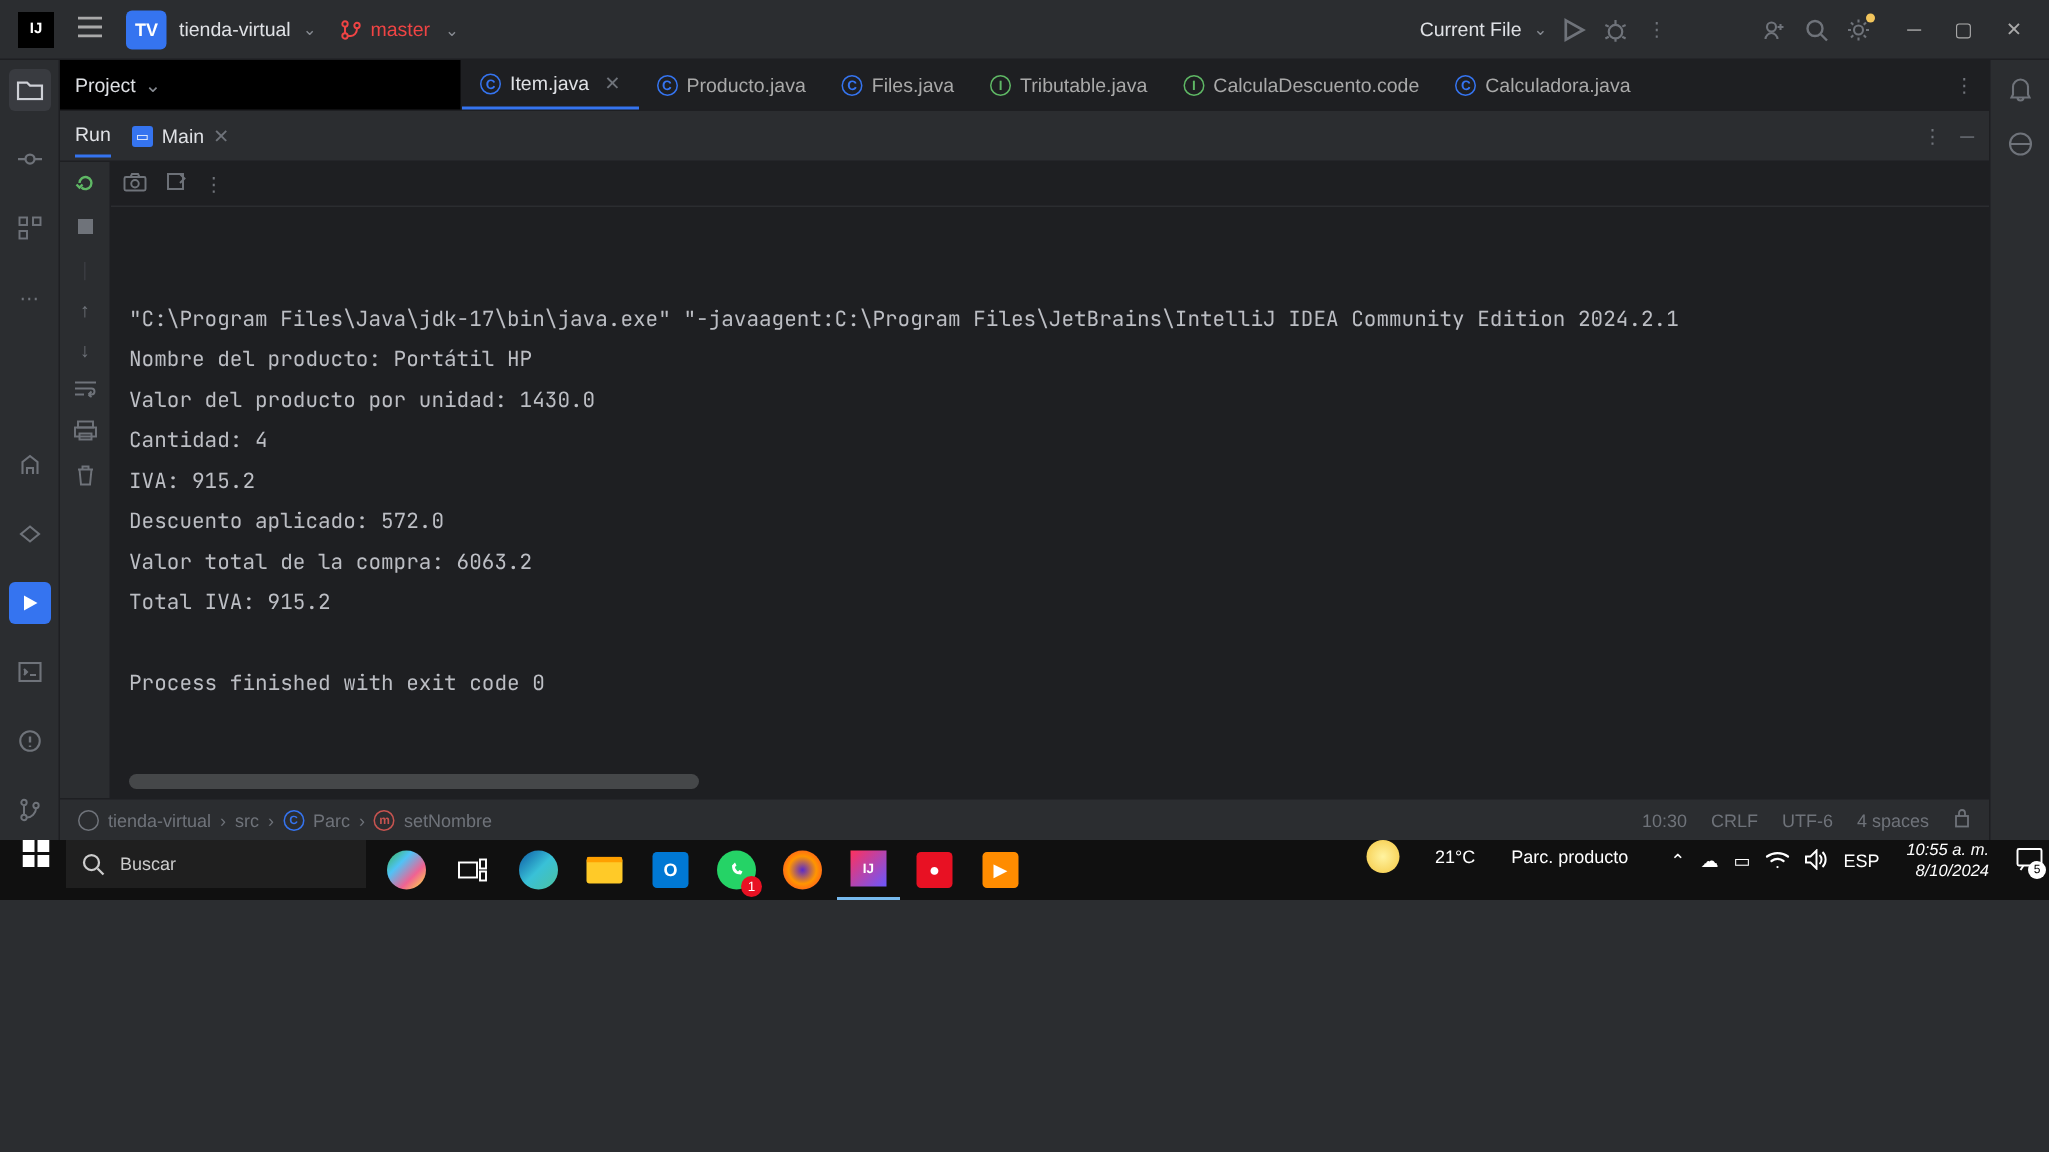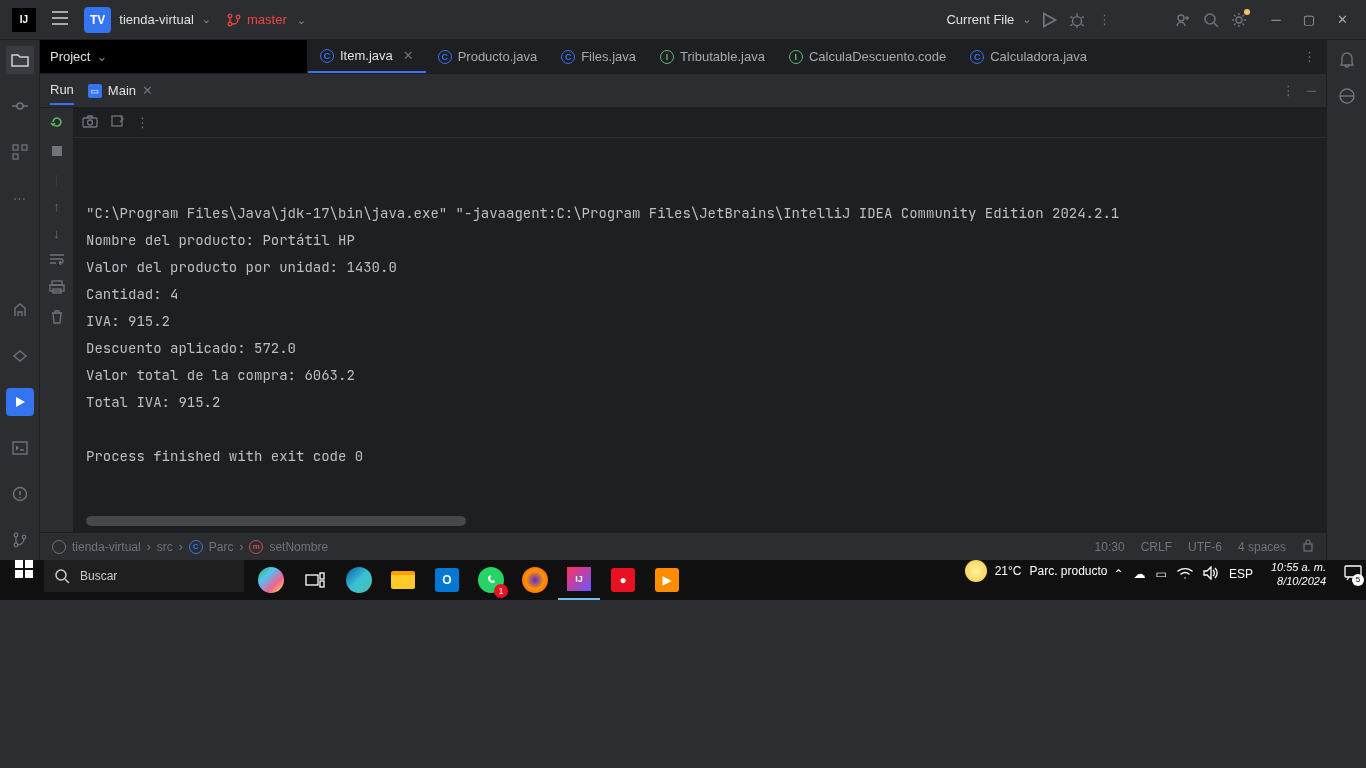--- a/index.html
+++ b/index.html
@@ -56,21 +56,21 @@
 .bc-proj { border:1px solid #6f737a; border-radius:2px; width:12px; height:12px; }
 .bc-c { border:1.5px solid #3574f0; color:#3574f0; }
 .bc-m { border:1.5px solid #c75450; color:#c75450; }
 .breadcrumb .spacer { flex:1; }
 .breadcrumb .bc-status { display:flex; gap:16px; align-items:center; }
 .taskbar { height:40px; background:#101010; display:flex; align-items:flex-start; padding:0 4px; color:#fff; font-size:12px; }
 .tb-start { width:40px; display:flex; justify-content:center; cursor:pointer; }
 .tb-search { height:32px; background:#1f1f1f; display:flex; align-items:center; padding:0 10px; gap:10px; width:200px; color:#ccc; }
 .tb-icons { display:flex; gap:2px; margin-left:6px; }
 .tb-icons .tb-ic { width:42px; height:40px; display:flex; align-items:center; justify-content:center; cursor:pointer; }
-.tb-weather { display:flex; align-items:center; gap:8px; margin-left:auto; margin-right:6px; }
+.tb-weather { display:flex; align-items:center; gap:24px; margin-left:auto; margin-right:28px; }
 .tb-weather .sun { width:22px; height:22px; border-radius:50%; background:radial-gradient(circle,#fff3a0,#f5c842); }
 .tb-tray { display:flex; align-items:center; gap:10px; color:#fff; }
 .tb-clock { text-align:right; line-height:14px; font-size:11px; margin:0 8px;font-style:italic; }
 svg { fill:currentColor; }
 .chev::after { content:"⌄"; font-size:11px; color:#868a91; margin-left:4px; }
 </style>
 </head>
 <body>
 
 <div class="app">

